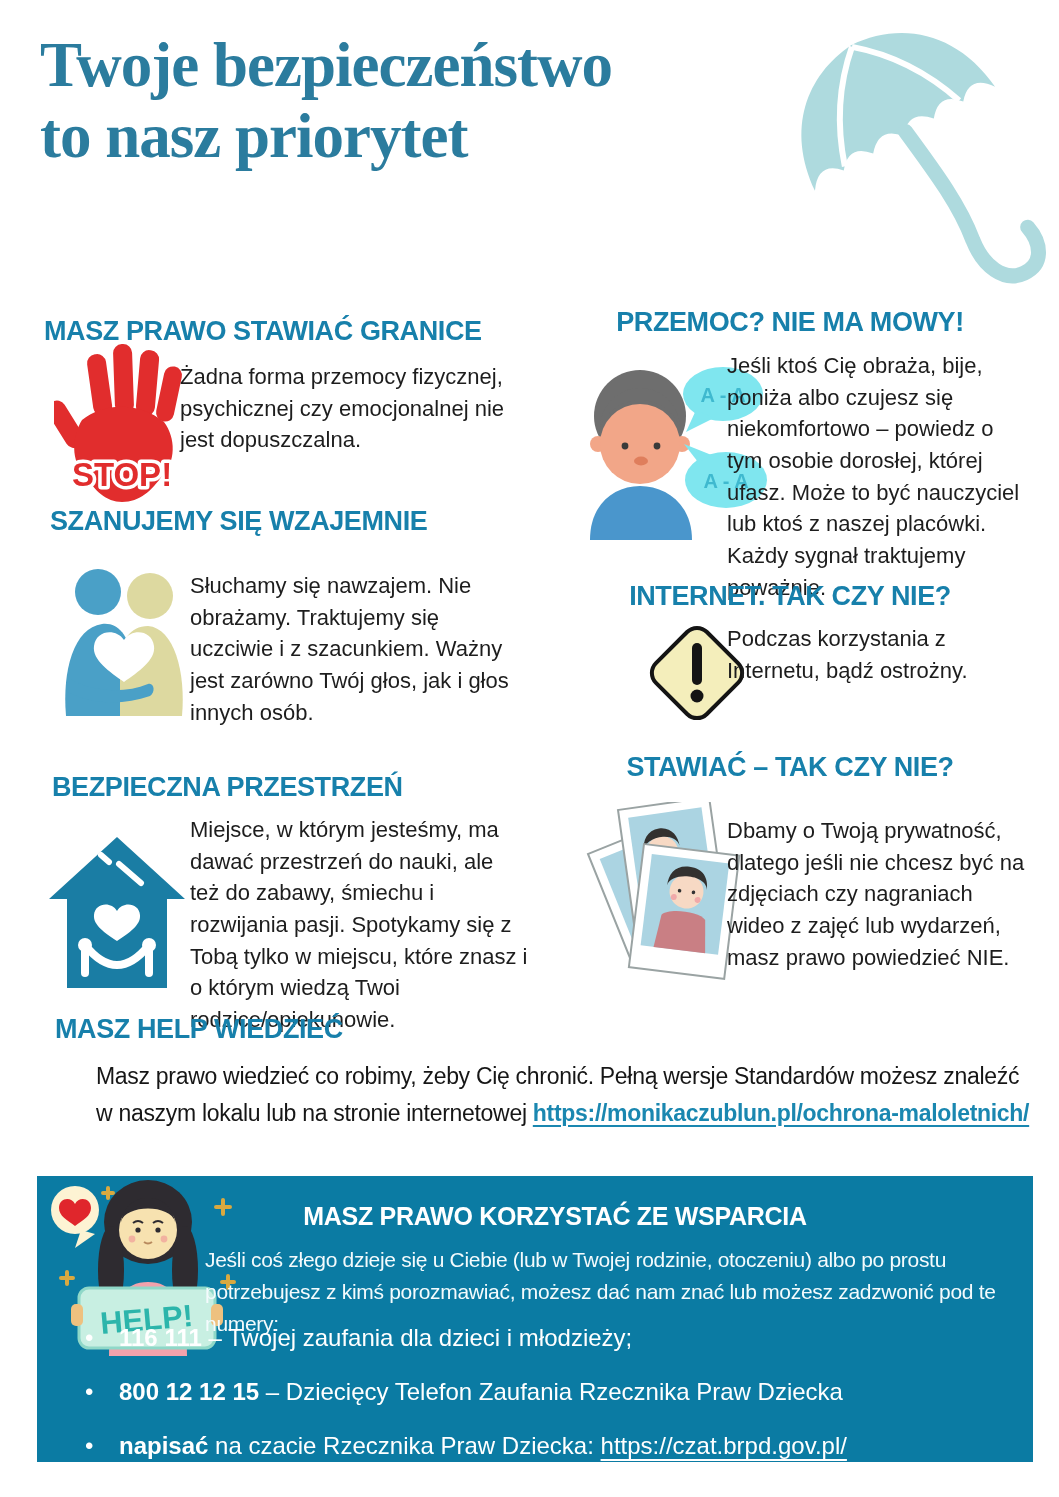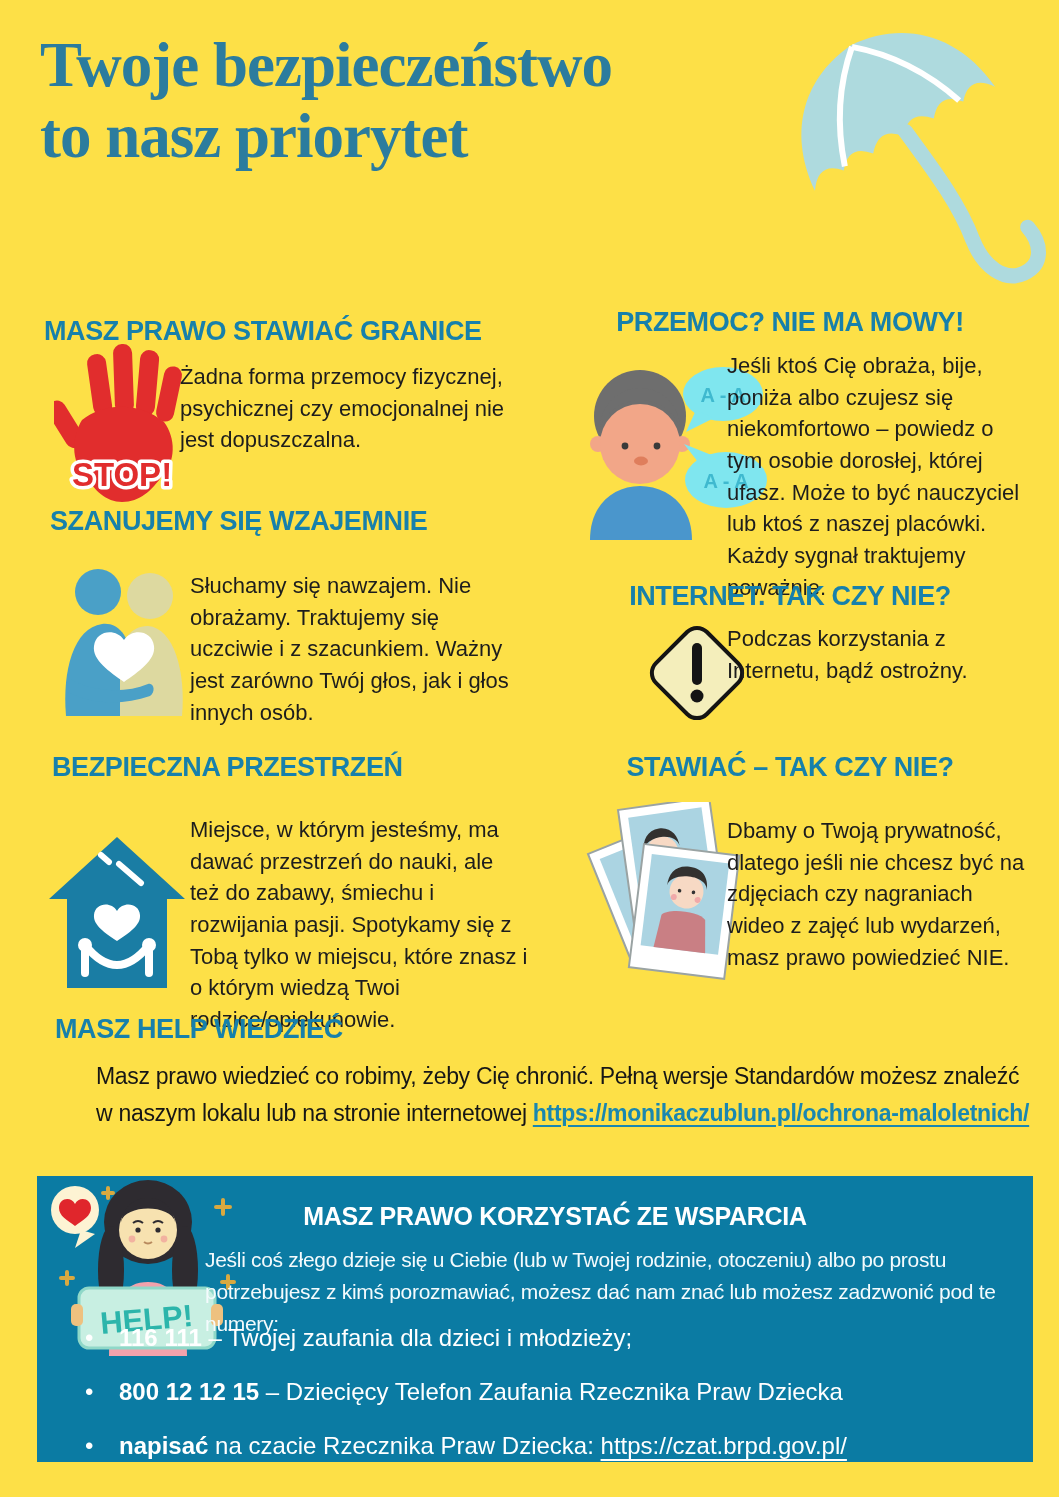--- a/index.html
+++ b/index.html
@@ -1,18 +1,18 @@
 <!DOCTYPE html>
 <html><head>
 <meta charset="utf-8">
 <style>
   html,body{margin:0;padding:0;background:#e8e8e8;}
   .poster{
     position:relative;width:1059px;height:1497px;margin:0 auto;
-    background:#fde047;overflow:hidden;
+    background:#ffffff;overflow:hidden;
     font-family:"Liberation Sans",sans-serif;color:#1c1c1c;
   }
   .abs{position:absolute;}
   
   .title{
     left:40px;top:30px;width:760px;
     font-family:"Liberation Serif",serif;font-weight:bold;
     font-size:63px;line-height:1.12;color:#2b7c9e;letter-spacing:-1px;
   }
   .subtitle{
@@ -130,21 +130,21 @@
   <div class="abs sec-head centered" style="left:590px;top:581px;width:400px;">INTERNET. TAK CZY NIE?</div>
 
   <svg class="abs" style="left:642px;top:618px;" width="110" height="110" viewBox="0 0 110 110">
     <rect x="19" y="19" width="72" height="72" rx="14" fill="#f4eebb" stroke="#141414" stroke-width="4" transform="rotate(45 55 55)"></rect>
     <line x1="55" y1="30" x2="55" y2="62" stroke="#141414" stroke-width="10" stroke-linecap="round"></line>
     <circle cx="55" cy="78" r="6.5" fill="#141414"></circle>
   </svg>
 
   <div class="abs sec-body" style="left:727px;top:623px;width:310px;">Podczas korzystania z Internetu, bądź ostrożny.</div>
 
-  <div class="abs sec-head" style="left:52px;top:752px;">BEZPIECZNA PRZESTRZEŃ</div>
+  <div class="abs sec-head" style="left:52px;top:772px;">BEZPIECZNA PRZESTRZEŃ</div>
 
   <svg class="abs" style="left:45px;top:833px;" width="144" height="155" viewBox="0 0 144 155">
     <path d="M72,4 L140,66 L122,66 L122,155 L22,155 L22,66 L4,66 Z" fill="#1a7da4"></path>
     <line x1="56" y1="22" x2="64" y2="29" stroke="#ffffff" stroke-width="6" stroke-linecap="round"></line>
     <line x1="74" y1="31" x2="96" y2="50" stroke="#ffffff" stroke-width="6" stroke-linecap="round"></line>
     <path d="M72,78 C66,68 50,70 49,82 C48,92 60,100 72,108 C84,100 96,92 95,82 C94,70 78,68 72,78 Z" fill="#ffffff"></path>
     <path d="M40,112 Q72,152 104,112" fill="none" stroke="#ffffff" stroke-width="8" stroke-linecap="round"></path>
     <circle cx="40" cy="112" r="7" fill="#ffffff"></circle>
     <circle cx="104" cy="112" r="7" fill="#ffffff"></circle>
     <path d="M40,118 L40,140" stroke="#ffffff" stroke-width="8" stroke-linecap="round"></path>

